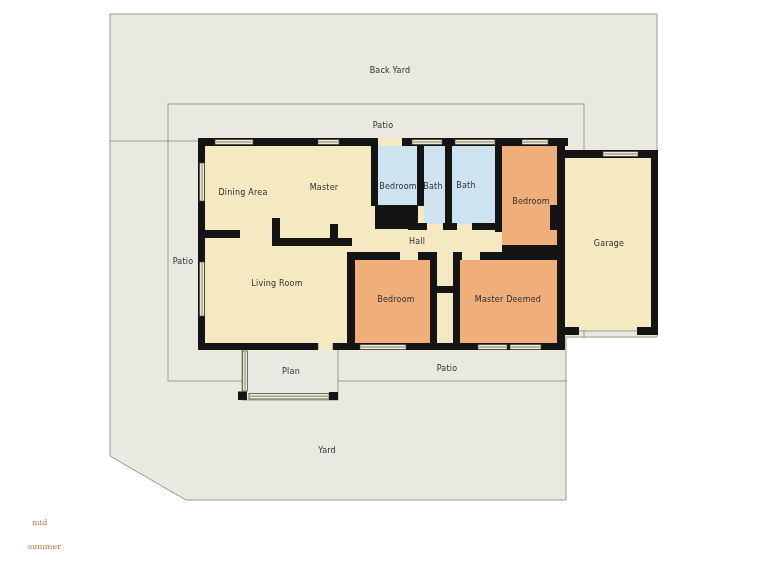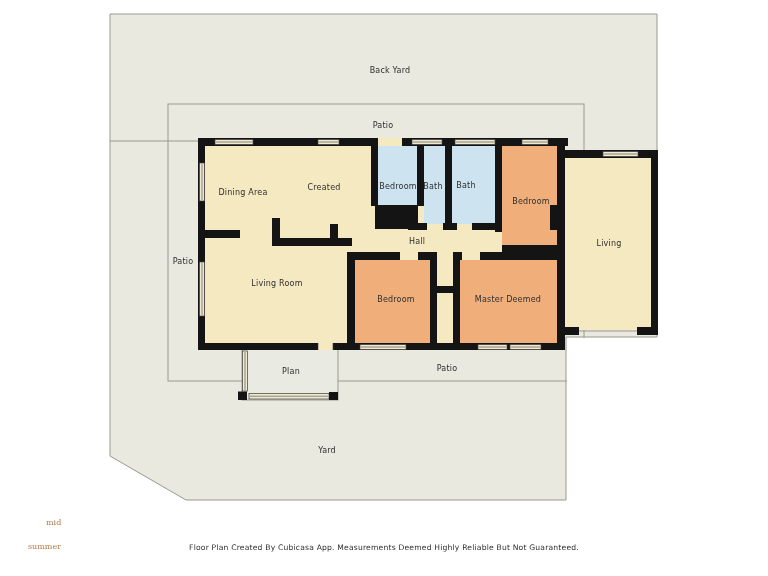--- a/index.html
+++ b/index.html
@@ -18,21 +18,21 @@
   .f-win{fill:var(--c-win);stroke:#3a3a3a;stroke-width:0.7;}
   .f-porch{fill:#e9eae1;stroke:var(--c-line);stroke-width:1;}
   .s-line{stroke:var(--c-line);stroke-width:1;fill:none;}
   .s-win{stroke:#3a3a3a;stroke-width:0.6;}
   .lbl{position:absolute;transform:translate(-50%,-50%);font-size:8px;color:var(--c-text);
        white-space:nowrap;letter-spacing:0.2px;}
   .footer{position:absolute;left:0;top:543px;width:768px;text-align:center;
           font-size:7.6px;color:var(--c-text);letter-spacing:0.2px;}
   .logo{position:absolute;left:28px;top:519px;color:var(--c-logo);
         font-family:"DejaVu Serif","Liberation Serif",serif;font-size:8px;line-height:8px;}
-  .logo .l1{margin-left:18px;}
+  .logo .l1{margin-left:4px;}
   .logo .l2{margin-top:16px;}
 </style>
 </head>
 <body>
 
 <div class="canvas">
 
   <svg width="768" height="576" viewBox="0 0 768 576">
 
     <g>
@@ -159,35 +159,34 @@
       <g>
           <rect class="f-win" x="603" y="151.5" width="35" height="5"></rect>
           <line class="s-win" x1="604" y1="154" x2="637" y2="154"></line>
         </g>
     </g>
   </svg>
 
   <div class="lbl" style="left:390px;top:70px">Back Yard</div>
   <div class="lbl" style="left:383px;top:125px">Patio</div>
   <div class="lbl" style="left:243px;top:192px">Dining Area</div>
-  <div class="lbl" style="left:324px;top:187px">Created</div>
+  <div class="lbl" style="left:324px;top:187px">Master</div>
   <div class="lbl" style="left:398px;top:186px">Bedroom</div>
   <div class="lbl" style="left:433px;top:186px">Bath</div>
   <div class="lbl" style="left:466px;top:185px">Bath</div>
   <div class="lbl" style="left:531px;top:201px">Bedroom</div>
-  <div class="lbl" style="left:609px;top:243px">Living</div>
+  <div class="lbl" style="left:609px;top:243px">Garage</div>
   <div class="lbl" style="left:183px;top:261px">Patio</div>
   <div class="lbl" style="left:417px;top:241px">Hall</div>
   <div class="lbl" style="left:277px;top:283px">Living Room</div>
   <div class="lbl" style="left:396px;top:299px">Bedroom</div>
   <div class="lbl" style="left:508px;top:299px">Master Deemed</div>
   <div class="lbl" style="left:291px;top:371px">Plan</div>
   <div class="lbl" style="left:447px;top:368px">Patio</div>
   <div class="lbl" style="left:327px;top:450px">Yard</div>
 
   <div class="logo">
     <div class="l1">mid</div>
     <div class="l2">summer</div>
   </div>
 
-  <div class="footer">Floor Plan Created By Cubicasa App. Measurements Deemed Highly Reliable But Not Guaranteed.</div>
 
 </div>
 
 </body></html>

